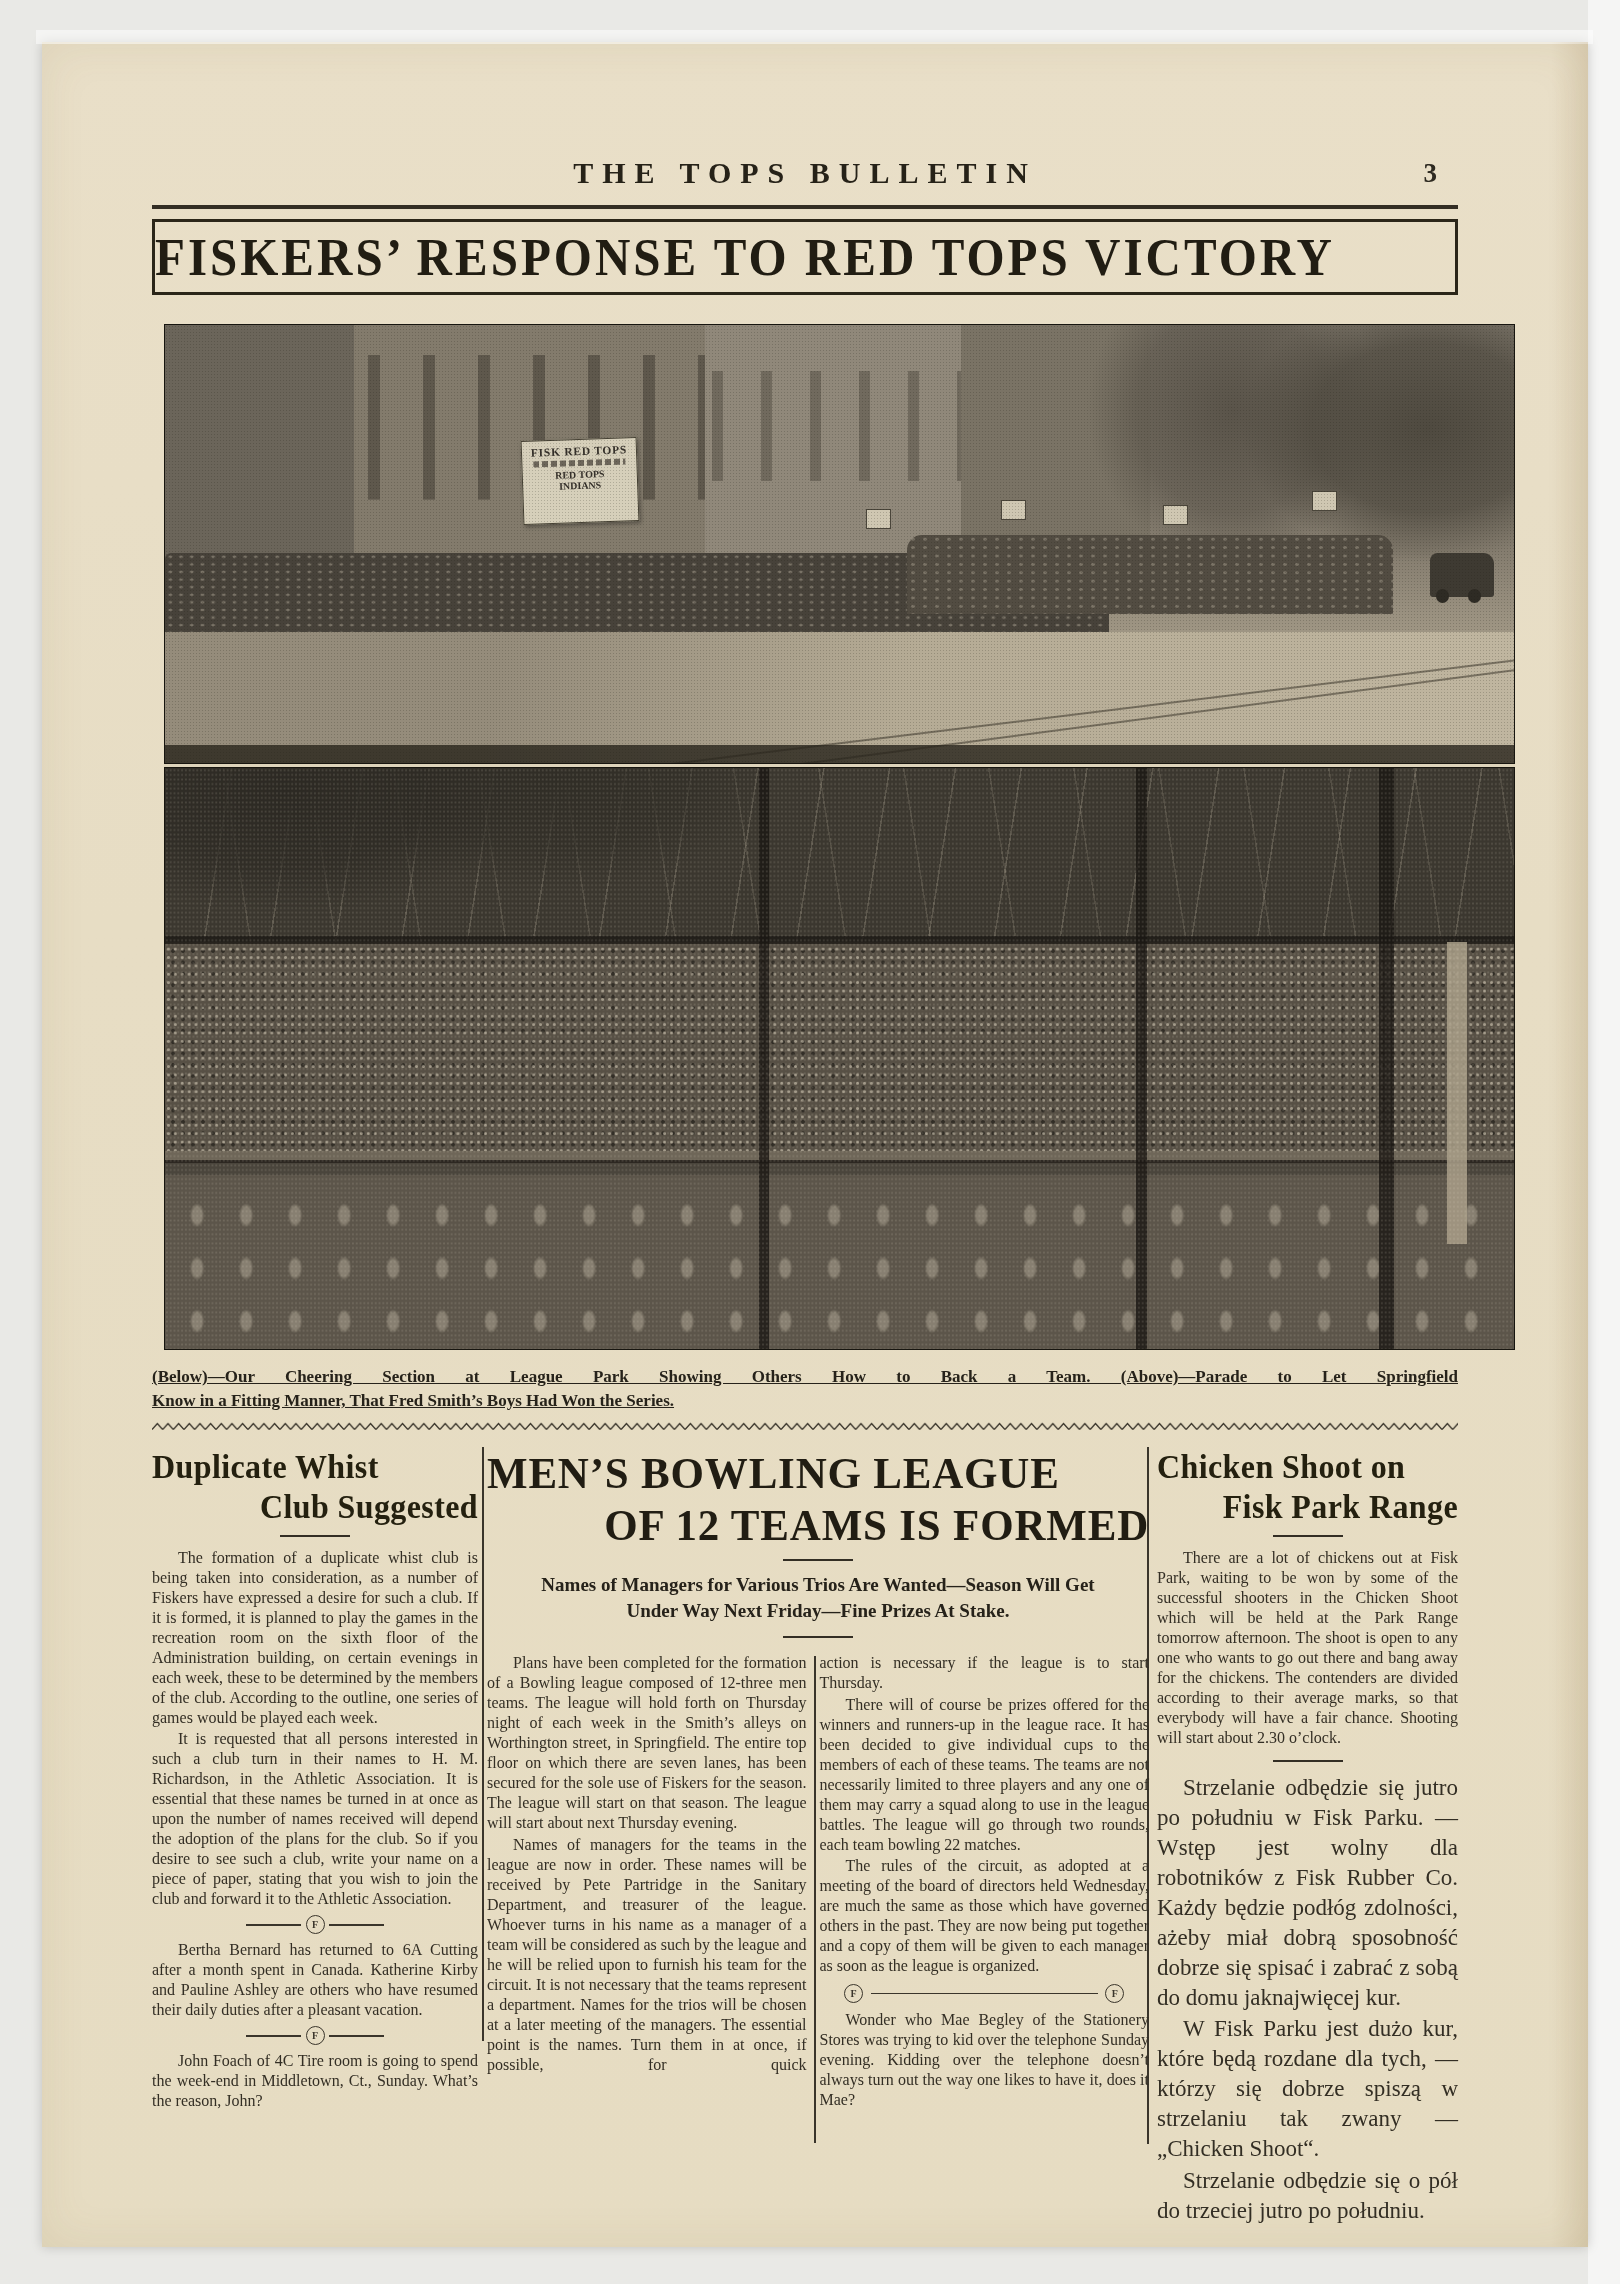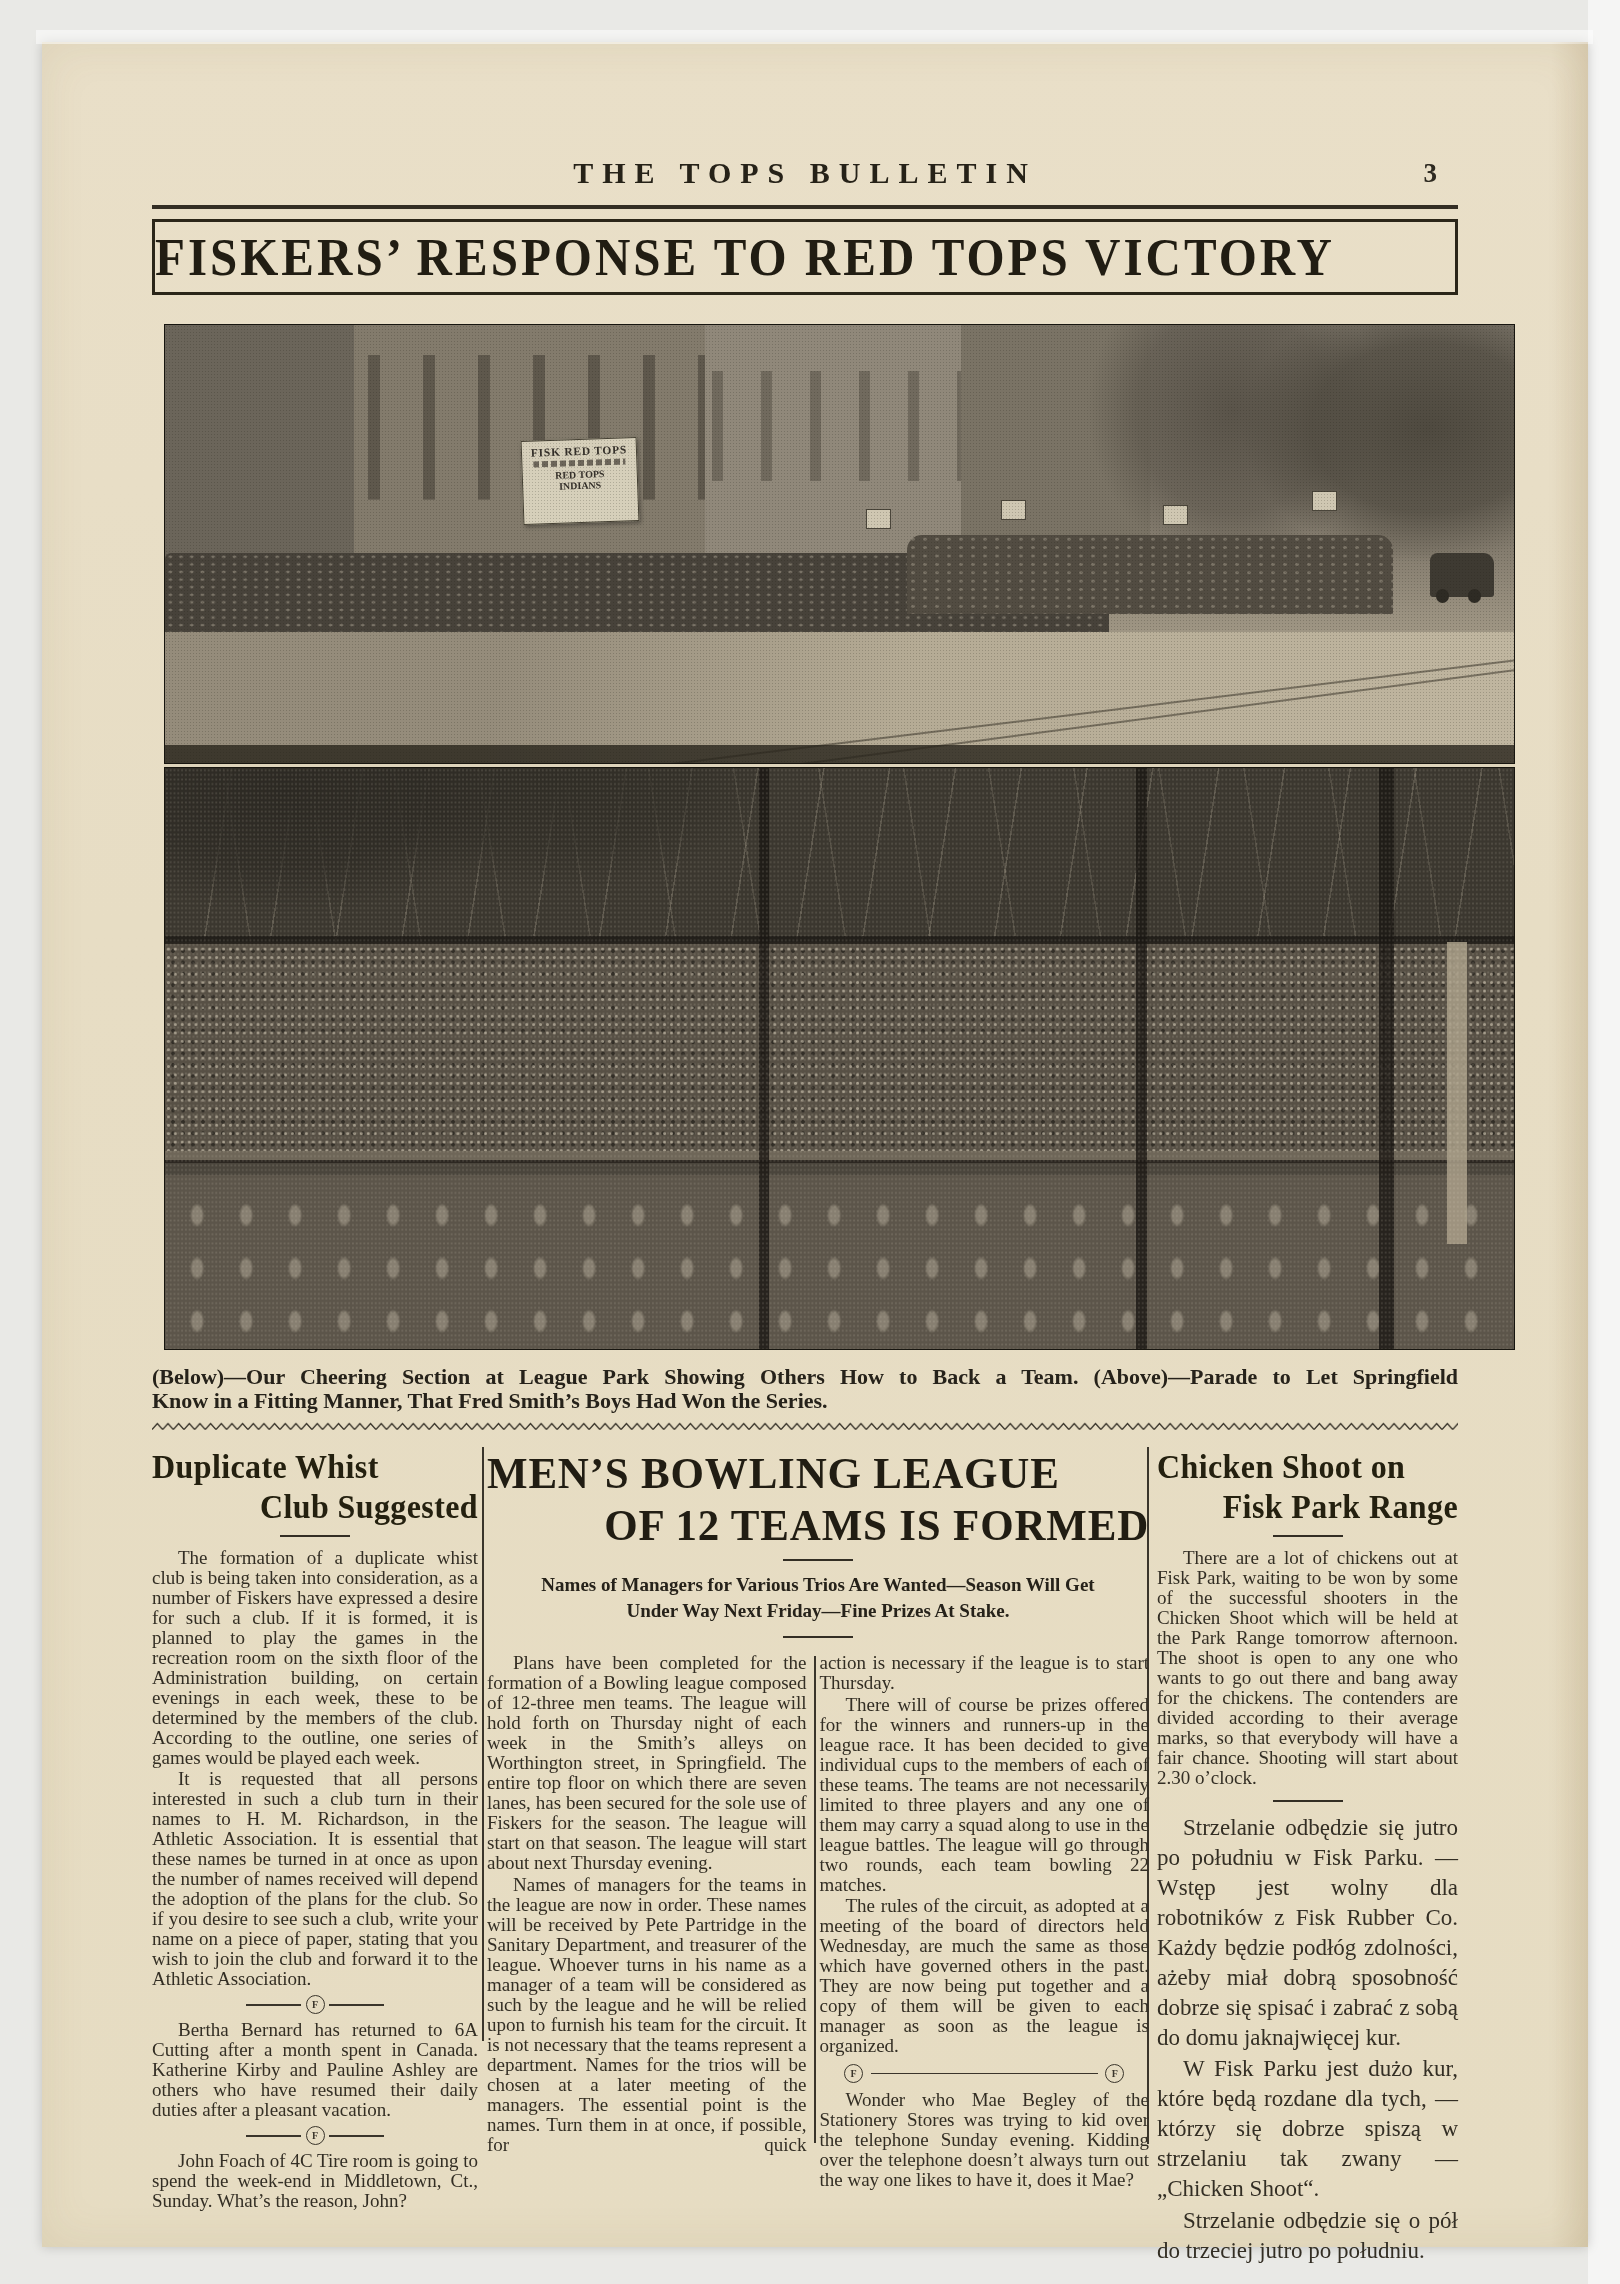--- a/index.html
+++ b/index.html
@@ -85,21 +85,21 @@
   .players-row{position:absolute;left:0;top:70%;width:100%;height:30%;background:#5c554a;
         background-image:radial-gradient(ellipse 12px 20px,rgba(205,196,176,.38) 40%,transparent 60%);
         background-size:49px 53px;background-position:7.6px 13.7px;}
   .post{position:absolute;top:0;width:10.7px;height:100%;background:rgba(26,23,19,.8);}
   .po1{left:44%;}.po2{left:72%;}.po3{left:90%;width:15px;}
   .light-pane{position:absolute;right:3.5%;top:30%;width:20px;height:52%;background:#a99f88;opacity:.85;}
   .photo-seam{position:absolute;left:122px;top:722px;width:1351px;height:3px;background:#ddd3ba;}
 
   
   .caption{position:absolute;left:110px;top:1323px;width:1306px;font-weight:bold;
-           font-size:22px;line-height:24px;color:#26221a;}
+           font-size:17px;line-height:24px;color:#26221a;text-decoration:underline;}
   .cap1{text-align:justify;text-align-last:justify;}
   .zigzag{position:absolute;left:110px;top:1380px;}
 
   
   .col{position:absolute;top:1405px;}
   .col-left{left:110px;width:326px;}
   .col-center{left:445px;width:662px;}
   .col-right{left:1115px;width:301px;}
   .vrule{position:absolute;width:1.5px;background:#3a352b;}
   .vr1{left:440px;top:1405px;height:594px;}
@@ -108,21 +108,21 @@
 
   .col-headline{font-weight:bold;font-size:32px;line-height:38px;color:#24200f;
                 letter-spacing:0.4px;transform:scaleY(1.05);transform-origin:top left;}
   .col-headline .l2{display:block;text-align:right;}
   .center-headline{font-weight:bold;font-size:43px;line-height:50px;color:#211d13;letter-spacing:0.8px;
                 transform:scaleY(1.05);transform-origin:top left;}
   .center-headline .l2{display:block;text-align:right;}
   .shortrule{width:70px;height:2.3px;background:#332e24;margin:12px auto 10.7px auto;}
   .subhead{font-weight:bold;font-size:19px;line-height:26px;text-align:center;margin:0 30px;color:#26221a;}
 
-  p.body{font-size:19px;line-height:20px;text-align:justify;margin:0 0 1.5px 0;text-indent:26px;
+  p.body{font-size:16px;line-height:20px;text-align:justify;margin:0 0 1.5px 0;text-indent:26px;
          color:#332e24;}
   p.noindent{text-indent:0;}
   p.runover{text-align-last:justify;}
   .polish p.body{font-size:23px;line-height:30px;}
 
   .twocol{display:flex;margin-top:15px;}
   .tc-a{width:320px;}
   .tc-gap{width:13px;}
   .tc-b{width:330px;}
 

